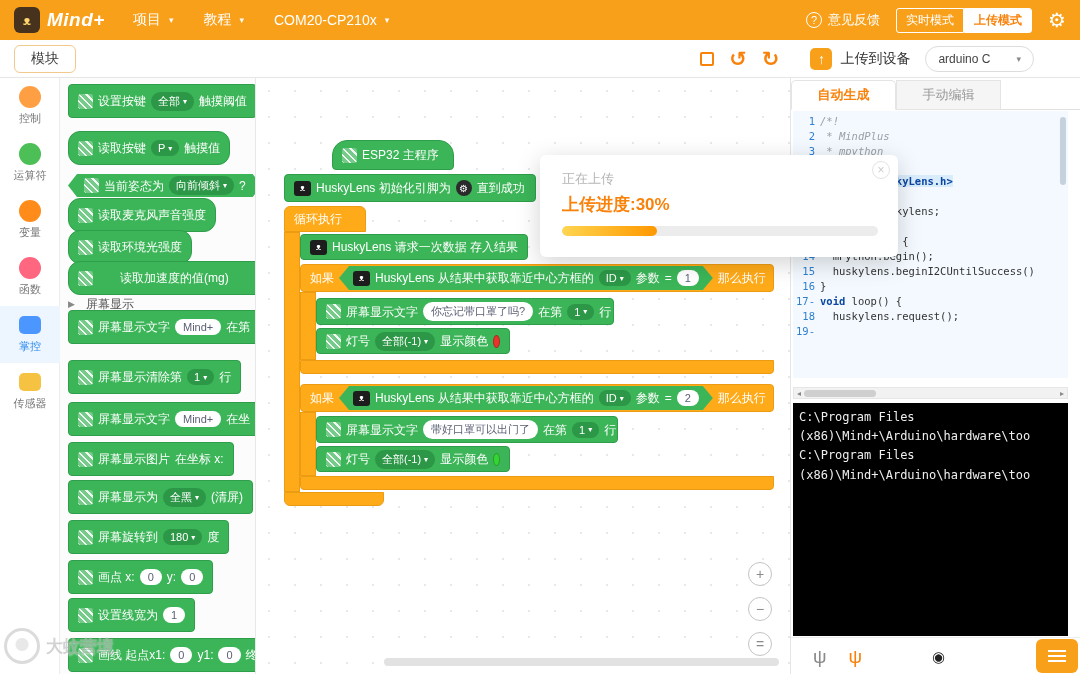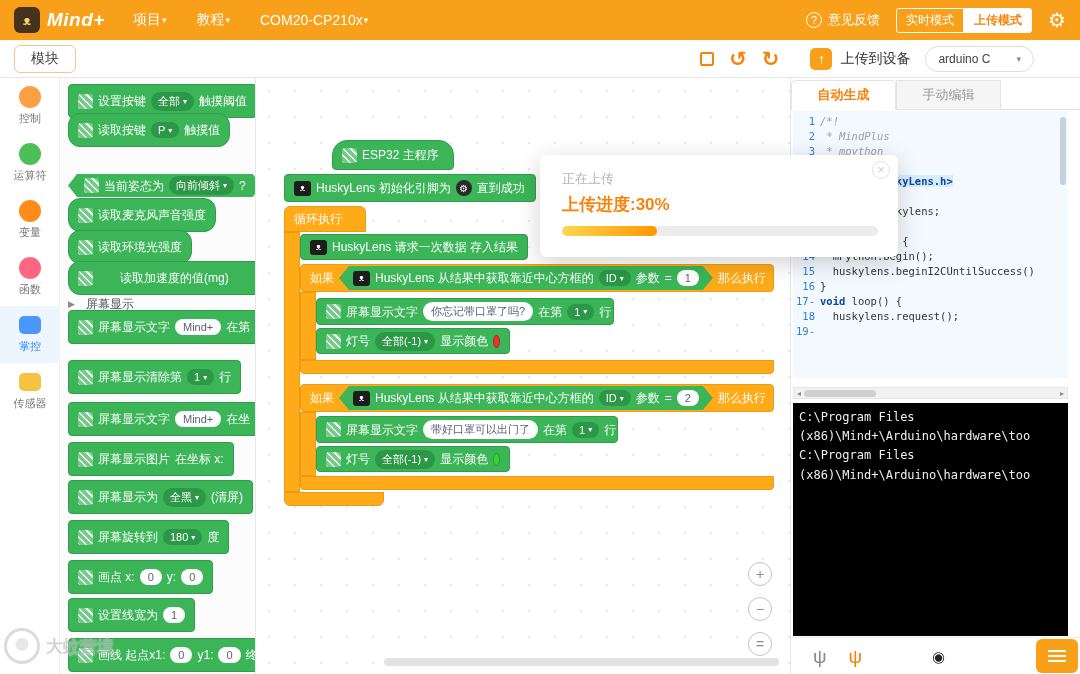--- a/index.html
+++ b/index.html
@@ -4,21 +4,21 @@
 <style>
 *{margin:0;padding:0;box-sizing:border-box}
 html,body{width:1080px;height:674px;font-family:"Liberation Sans","DejaVu Sans",sans-serif;background:#fff;overflow:hidden;position:relative}
 
 
 .topbar{position:absolute;left:0;top:0;width:1080px;height:40px;background:#f9a01b;display:flex;align-items:center;color:#fff;padding:0 14px;z-index:30}
 .logo{display:flex;align-items:center;gap:7px}
 .logo-badge{width:26px;height:26px;background:#47321e;border-radius:6px;display:flex;align-items:center;justify-content:center;color:#ffd76e;font-size:13px;font-weight:bold}
 .logo-text{font-size:19px;font-weight:bold;font-style:italic;letter-spacing:.5px}
 .menus{display:flex;align-items:center;margin-left:28px;gap:30px}
-.menu-item{font-size:14px;cursor:pointer;display:flex;align-items:center;gap:1px}
+.menu-item{font-size:14px;cursor:pointer;display:flex;align-items:center;gap:8px}
 .caret{font-size:9px;opacity:.95}
 .topbar-right{margin-left:auto;display:flex;align-items:center;gap:16px}
 .help{display:flex;align-items:center;gap:6px;font-size:13px;cursor:pointer}
 .qicon{width:16px;height:16px;border:1px solid #fff;border-radius:50%;font-size:11px;display:flex;align-items:center;justify-content:center}
 .modes{display:flex}
 .mode-btn{font-family:inherit;font-size:12px;padding:3px 9px;background:transparent;border:1px solid #fff;color:#fff;cursor:pointer;border-radius:3px 0 0 3px}
 .mode-btn.active{background:#fff;color:#f9820b;font-weight:bold;border-radius:0 3px 3px 0}
 .gear{font-size:20px;cursor:pointer}
 
 
@@ -199,21 +199,21 @@
 <div class="palette" id="palette">
     <div class="pblock stack" style="top: 6px;">
       <span class="bs-icon bs-icon-board"></span>
       <span class="bs-text">设置按键</span>
       <span class="bs-dd">
         <span>全部</span>
         <span class="bs-caret">▾</span>
       </span>
       <span class="bs-text">触摸阈值</span>
     </div>
-    <div class="pblock reporter" style="top: 35px;">
+    <div class="pblock reporter" style="top: 53px;">
       <span class="bs-icon bs-icon-board"></span>
       <span class="bs-text">读取按键</span>
       <span class="bs-dd">
         <span>P</span>
         <span class="bs-caret">▾</span>
       </span>
       <span class="bs-text">触摸值</span>
     </div>
     <div class="pblock boolean" style="top: 96px;">
       <span class="bs-icon bs-icon-board"></span>

